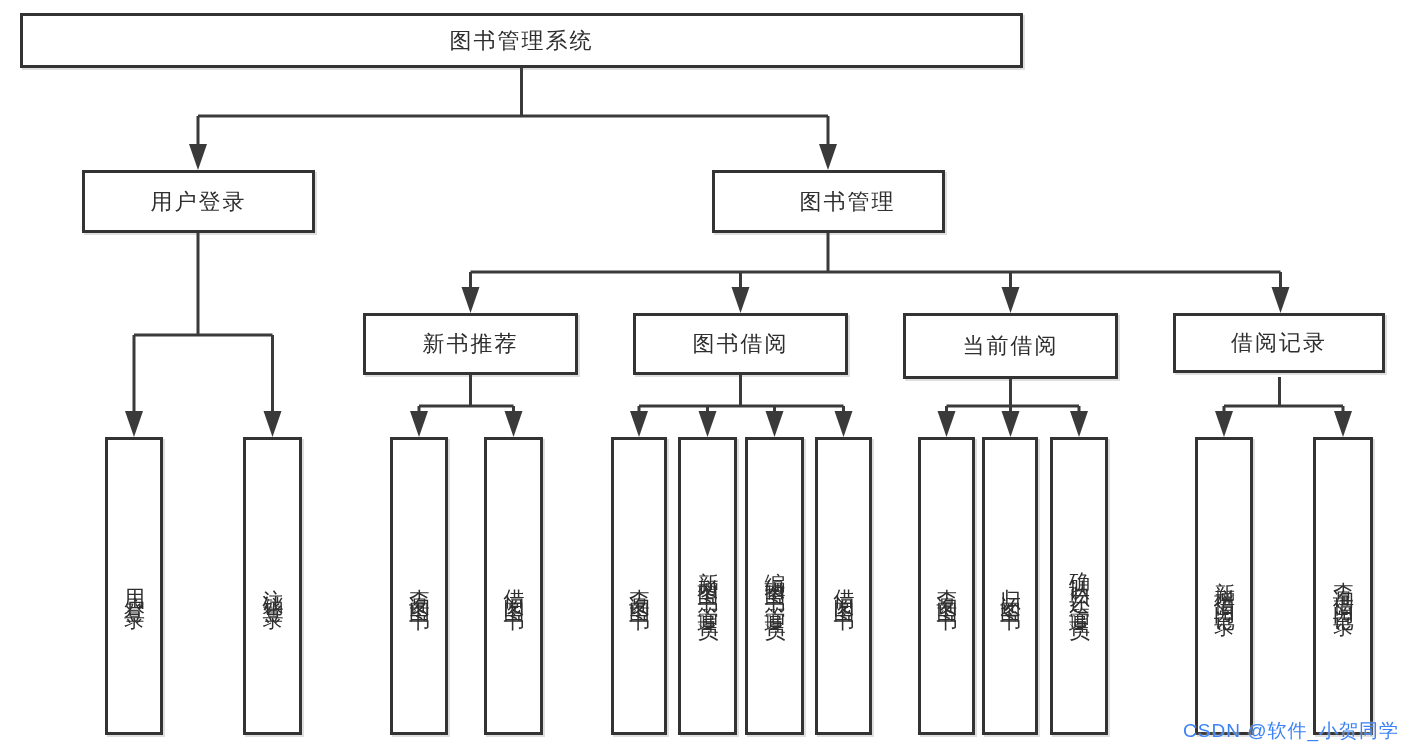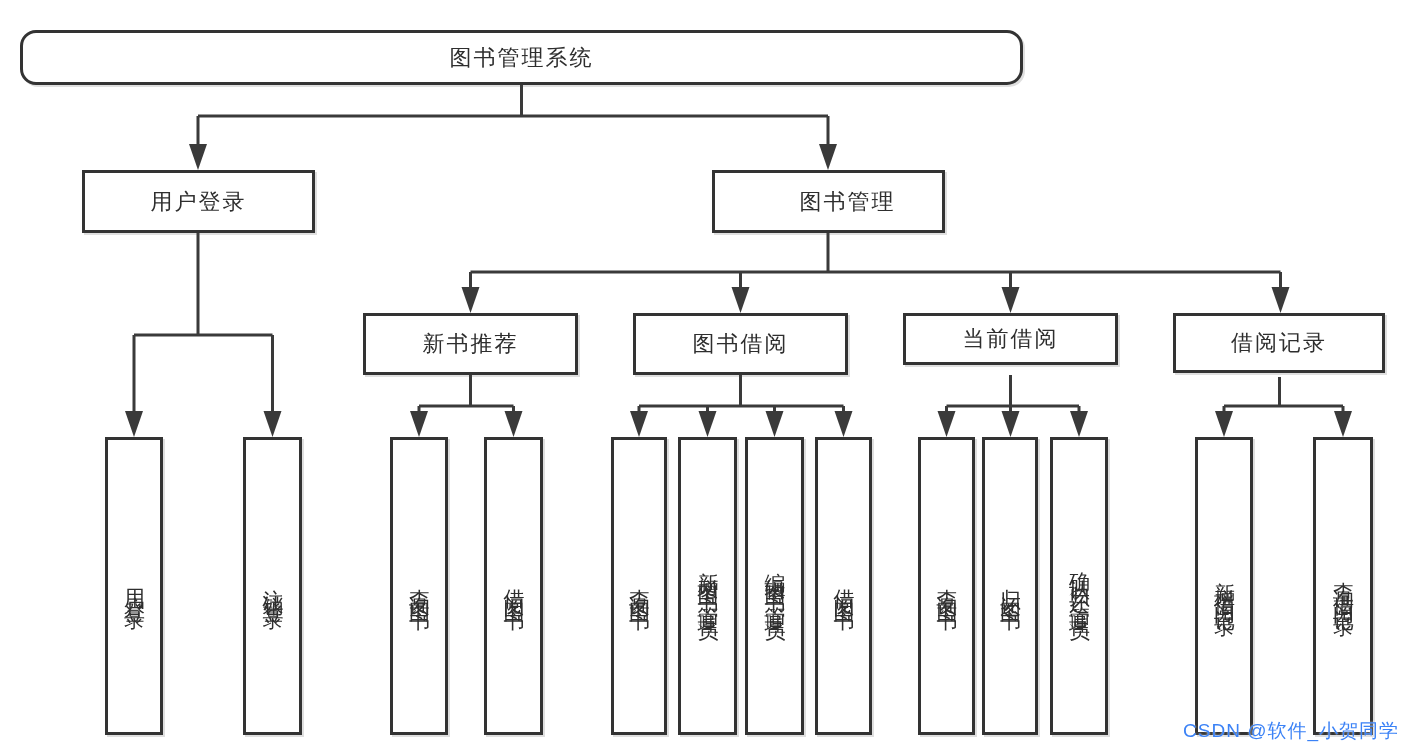--- a/index.html
+++ b/index.html
@@ -113,28 +113,28 @@
       </g>
 
       <g>
         <path fill="none" d="M1279.5 377 V406 M1224 406 H1343 M1224 406 V413 M1343 406 V413"></path>
         <path stroke="none" d="M1215 411 L1233 411 L1224 437 Z"></path>
         <path stroke="none" d="M1334 411 L1352 411 L1343 437 Z"></path>
       </g>
     </g>
   </svg>
 
-  <div class="node" style="left:20px; top:30px; width:1003px; height:55px;border-radius:16px;">图书管理系统</div>
+  <div class="node" style="left:20px; top:13px; width:1003px; height:55px;">图书管理系统</div>
 
   <div class="node" style="left:82px; top:170px; width:233px; height:63px;">用户登录</div>
   <div class="node" style="left:712px; top:170px; width:233px; height:63px;padding-left:38px;">图书管理</div>
 
   <div class="node" style="left:363px; top:313px; width:215px; height:62px;">新书推荐</div>
   <div class="node" style="left:633px; top:313px; width:215px; height:62px;">图书借阅</div>
-  <div class="node" style="left:903px; top:313px; width:215px; height:52px;">当前借阅</div>
+  <div class="node" style="left:903px; top:313px; width:215px; height:66px;">当前借阅</div>
   <div class="node" style="left:1173px; top:313px; width:212px; height:60px;">借阅记录</div>
 
   <div class="leaf" style="left:105px; width:58px;">
     <span class="vtext">用户登录</span>
   </div>
   <div class="leaf" style="left:243px; width:59px;">
     <span class="vtext">注销登录</span>
   </div>
 
   <div class="leaf" style="left:390px; width:58px;">

